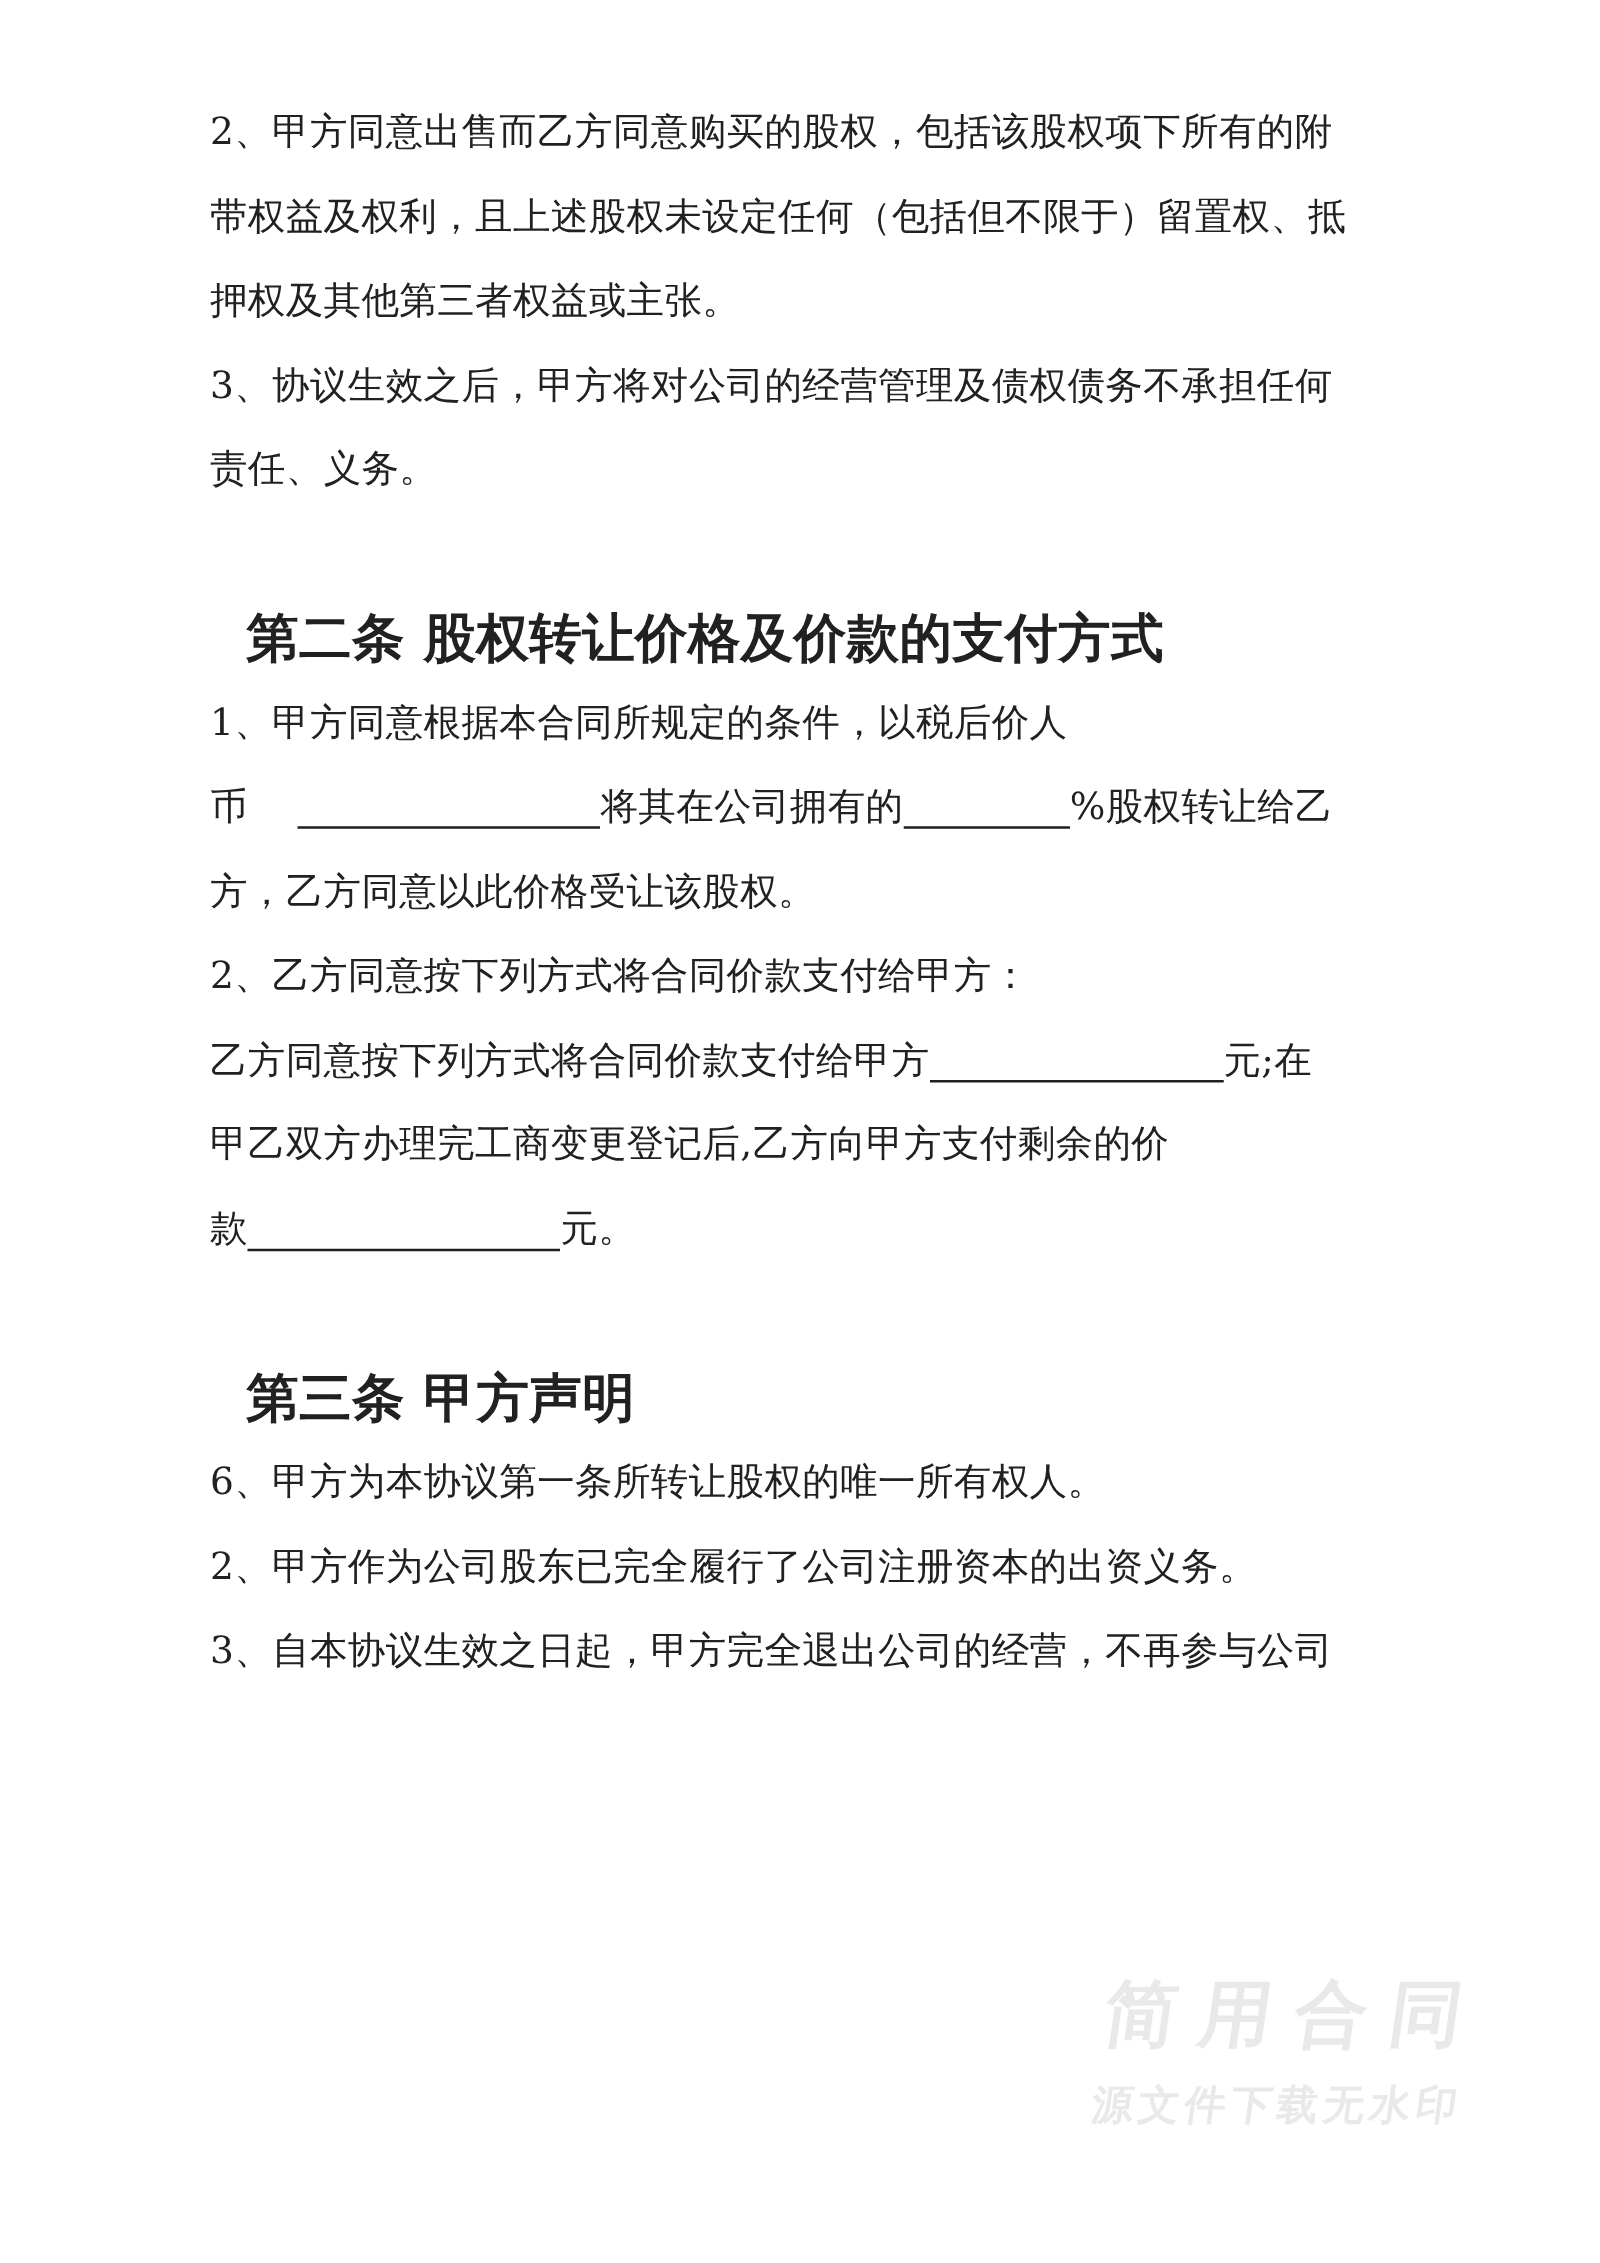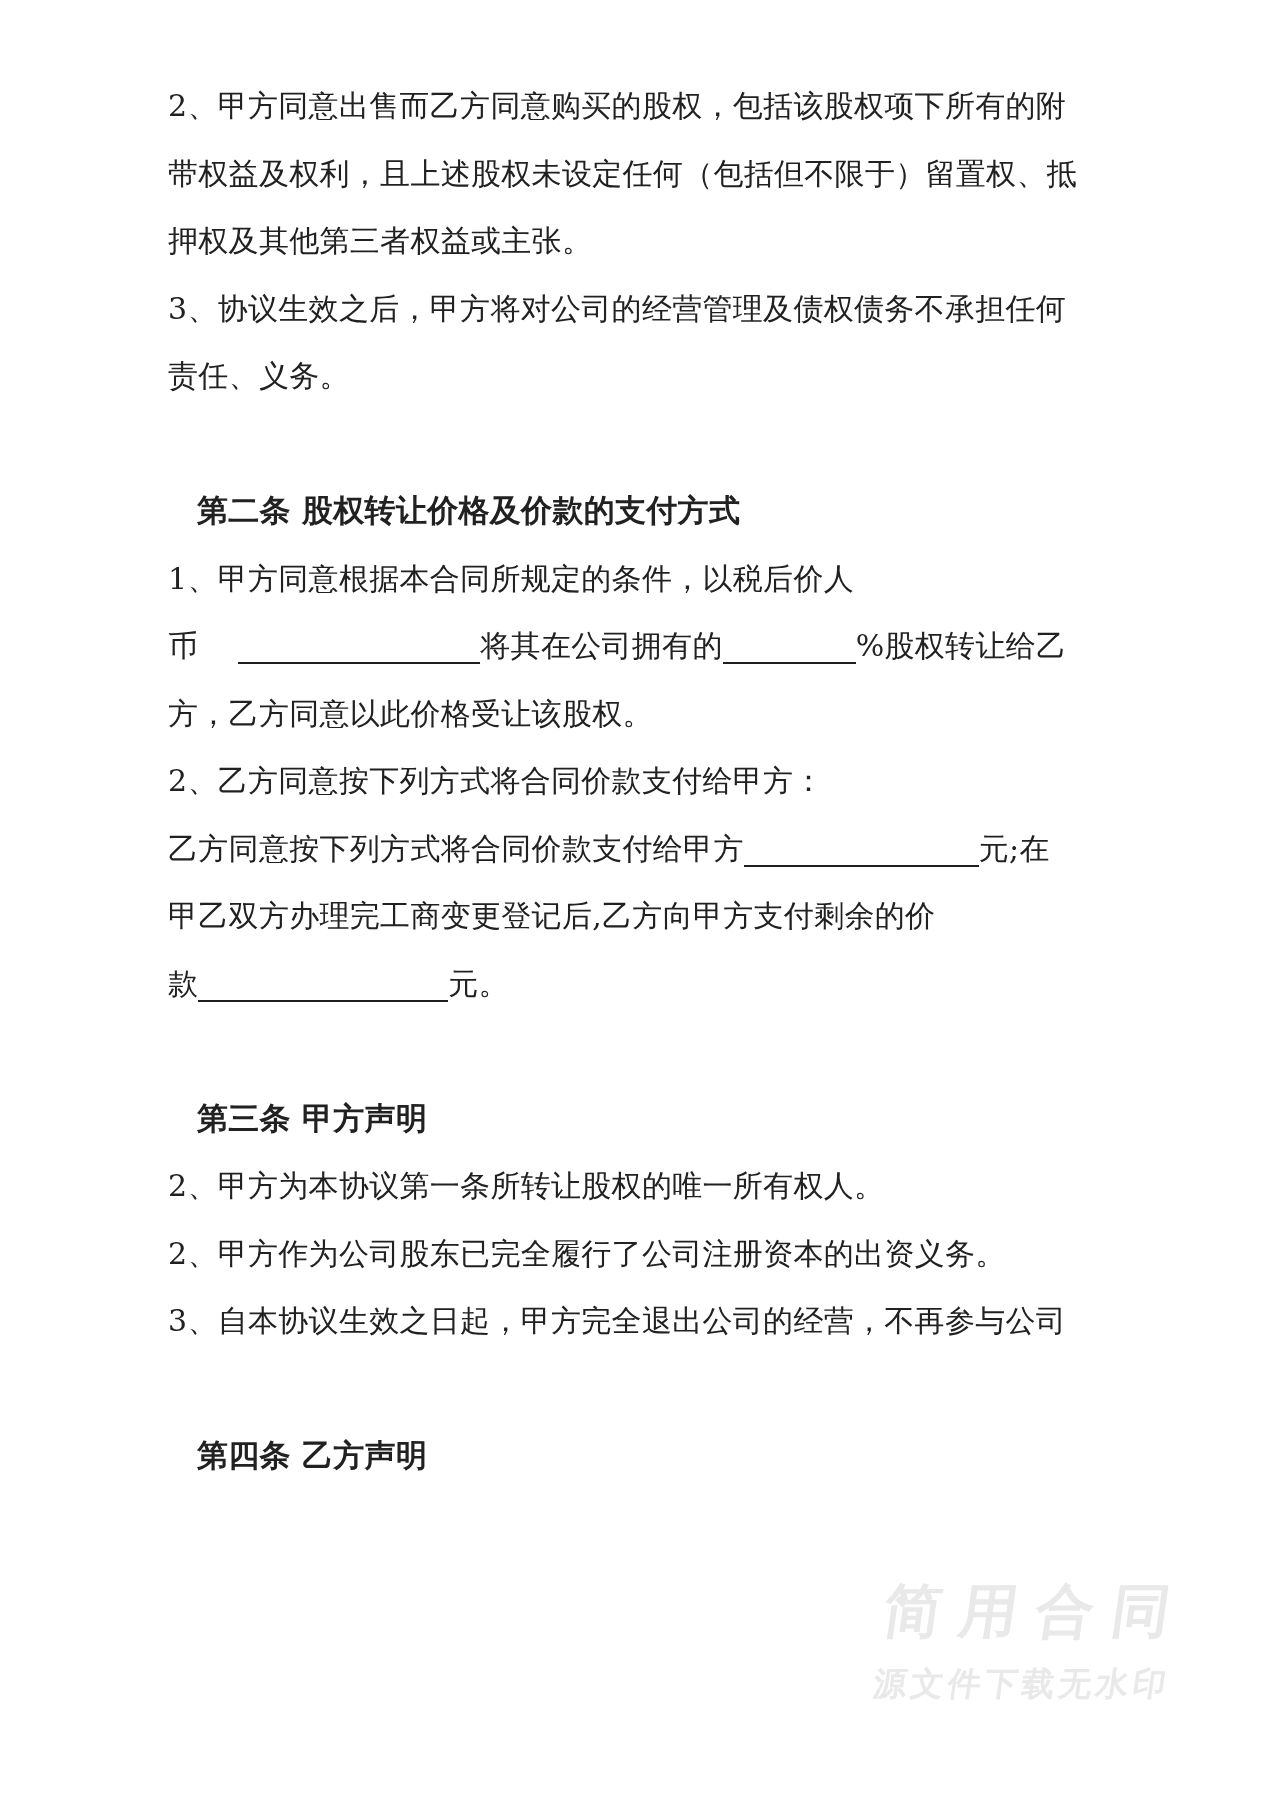--- a/index.html
+++ b/index.html
@@ -33,21 +33,21 @@
     height: 67.5px;
     line-height: 67.5px;
     font-size: 30px;
     white-space: nowrap;
     letter-spacing: 0.3px;
   }
   .line.heading {
     margin-top: 67.5px;
     padding-left: 29px;
     font-weight: bold;
-    font-size: 31px;
+    font-size: 42px;
   }
   .blank {
     display: inline-block;
     height: 36px;
     border-bottom: 2px solid #1f1f1f;
     vertical-align: -8px;
   }
   .watermark {
     position: absolute;
     left: 880px;
@@ -86,24 +86,23 @@
       <div class="line body"><span>责任、义务。</span></div>
       <div class="line heading"><span>第二条 股权转让价格及价款的支付方式</span></div>
       <div class="line body"><span>1、甲方同意根据本合同所规定的条件，以税后价人</span></div>
       <div class="line body"><span>币</span><span class="blank" style="width: 242px; margin-left: 40px;"></span><span>将其在公司拥有的</span><span class="blank" style="width: 133px;"></span><span>%股权转让给乙</span></div>
       <div class="line body"><span>方，乙方同意以此价格受让该股权。</span></div>
       <div class="line body"><span>2、乙方同意按下列方式将合同价款支付给甲方：</span></div>
       <div class="line body"><span>乙方同意按下列方式将合同价款支付给甲方</span><span class="blank" style="width: 235px;"></span><span>元;在</span></div>
       <div class="line body"><span>甲乙双方办理完工商变更登记后,乙方向甲方支付剩余的价</span></div>
       <div class="line body"><span>款</span><span class="blank" style="width: 250px;"></span><span>元。</span></div>
       <div class="line heading"><span>第三条 甲方声明</span></div>
-      <div class="line body"><span>2、甲方为本协议第一条所转让股权的唯一所有权人。</span></div>
+      <div class="line body"><span>6、甲方为本协议第一条所转让股权的唯一所有权人。</span></div>
       <div class="line body"><span>2、甲方作为公司股东已完全履行了公司注册资本的出资义务。</span></div>
       <div class="line body"><span>3、自本协议生效之日起，甲方完全退出公司的经营，不再参与公司</span></div>
-      <div class="line heading"><span>第四条 乙方声明</span></div>
     </div>
 
   <div class="watermark">
     <div class="wm-title">简用合同</div>
     <div class="wm-subtitle">源文件下载无水印</div>
   </div>
 
 </div>
 
 </body></html>

